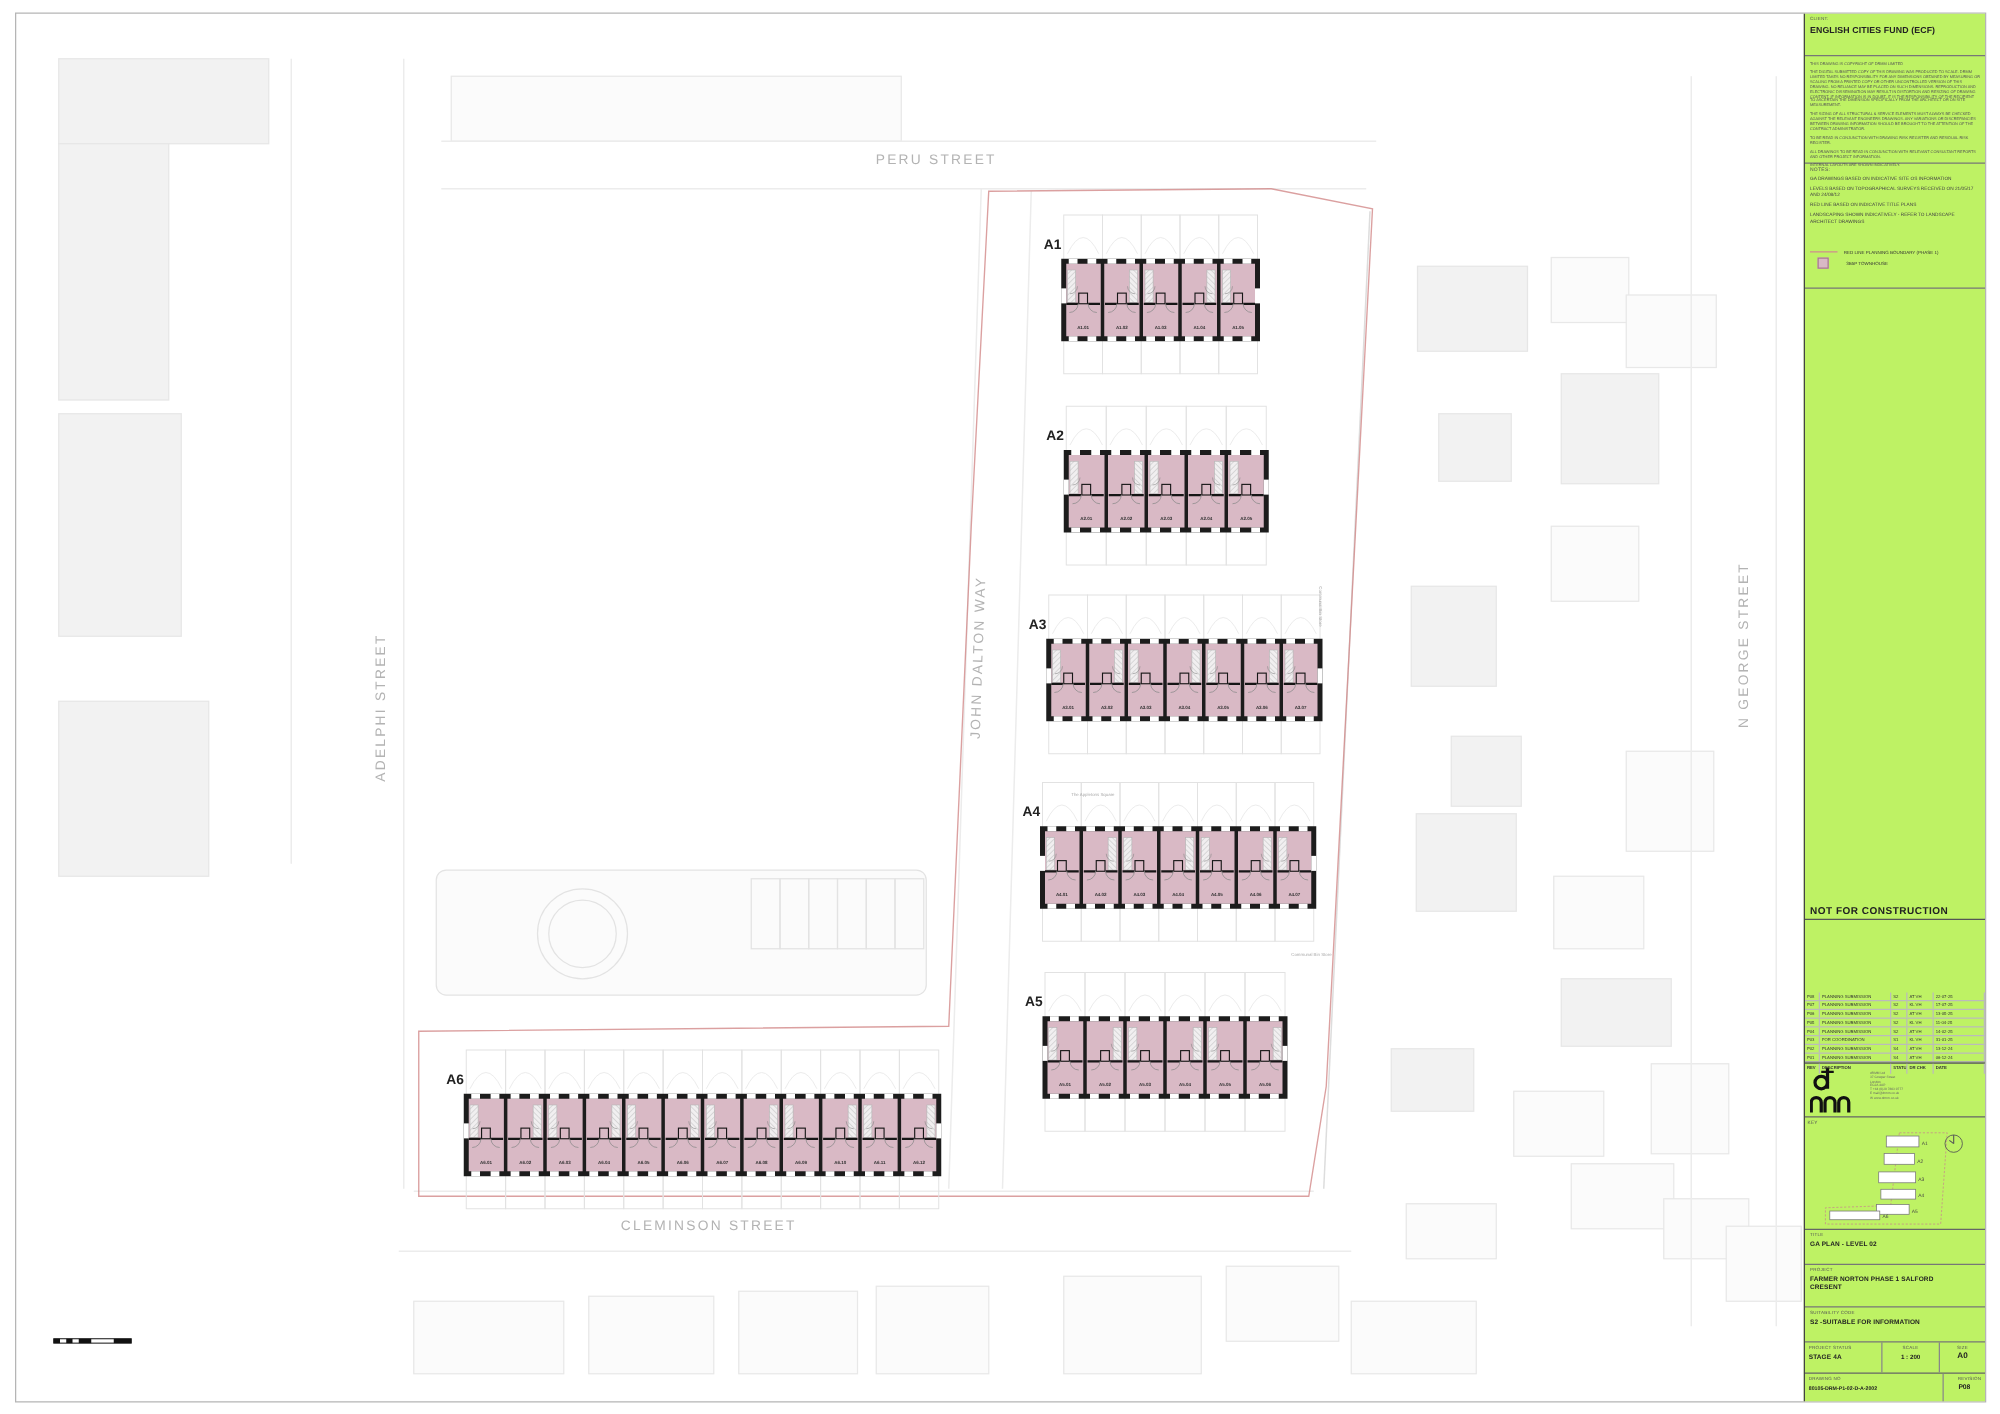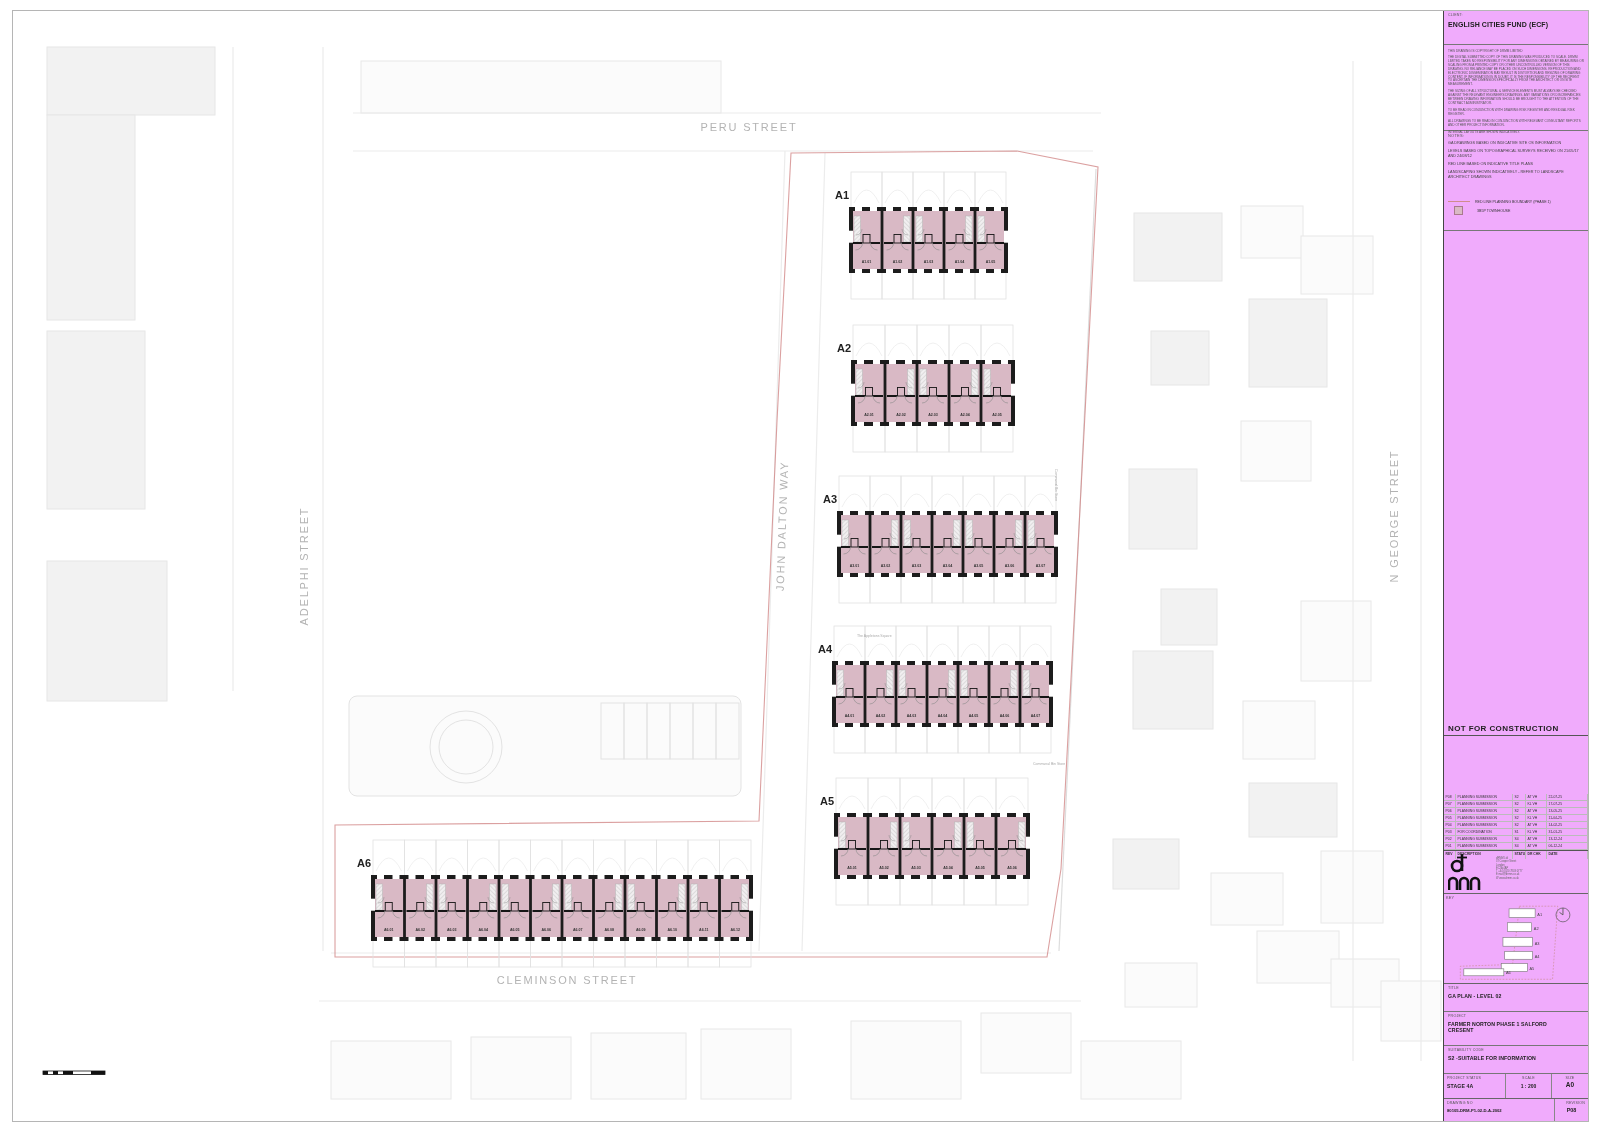--- a/index.html
+++ b/index.html
@@ -2,21 +2,21 @@
 <html><head>
 <meta charset="utf-8">
 <style>
   html,body{margin:0;padding:0;background:#fff;width:1600px;height:1131px;overflow:hidden;
     font-family:"Liberation Sans",sans-serif;color:#222;}
   .sheet{position:absolute;left:12px;top:10px;width:1575px;height:1110px;border:1px solid #b5b5b5;background:#fff;}
   .plan{position:absolute;left:0;top:0;width:1430px;height:1110px;overflow:hidden;}
   .plan svg{display:block;}
   
   .tb{position:absolute;right:0;top:0;width:144px;height:1110px;border-left:1px solid #444;
-      display:flex;flex-direction:column;background:#f0abfc;}
+      display:flex;flex-direction:column;background:#bef264;}
   .tb-sec{padding:2px 4px;border-bottom:1px solid #777;position:relative;box-sizing:border-box;}
   .lab{font-size:3.6px;color:#555;letter-spacing:.2px;margin-bottom:1px;}
   .client-name{font-size:7px;font-weight:700;letter-spacing:.1px;margin-top:4px;}
   .copyright{font-size:3.1px;color:#555;margin:2px 0 3px 0;}
   .disc p{font-size:3.1px;line-height:3.9px;color:#555;margin:0 0 3.2px 0;text-align:left;}
   .notes p{font-size:3.8px;line-height:4.7px;color:#444;margin:0 0 3.4px 0;}
   .legend-row{display:flex;align-items:center;margin:2.5px 0;}
   .legend-line{width:22px;height:0;border-top:1.2px solid #cf8d8d;margin-right:5px;flex:none;}
   .legend-swatch{width:7px;height:7px;background:#d9b9c5;border:1px solid #a8798c;margin:0 14px 0 6px;flex:none;}
   .legend-row span.txt{font-size:3.6px;color:#333;}

